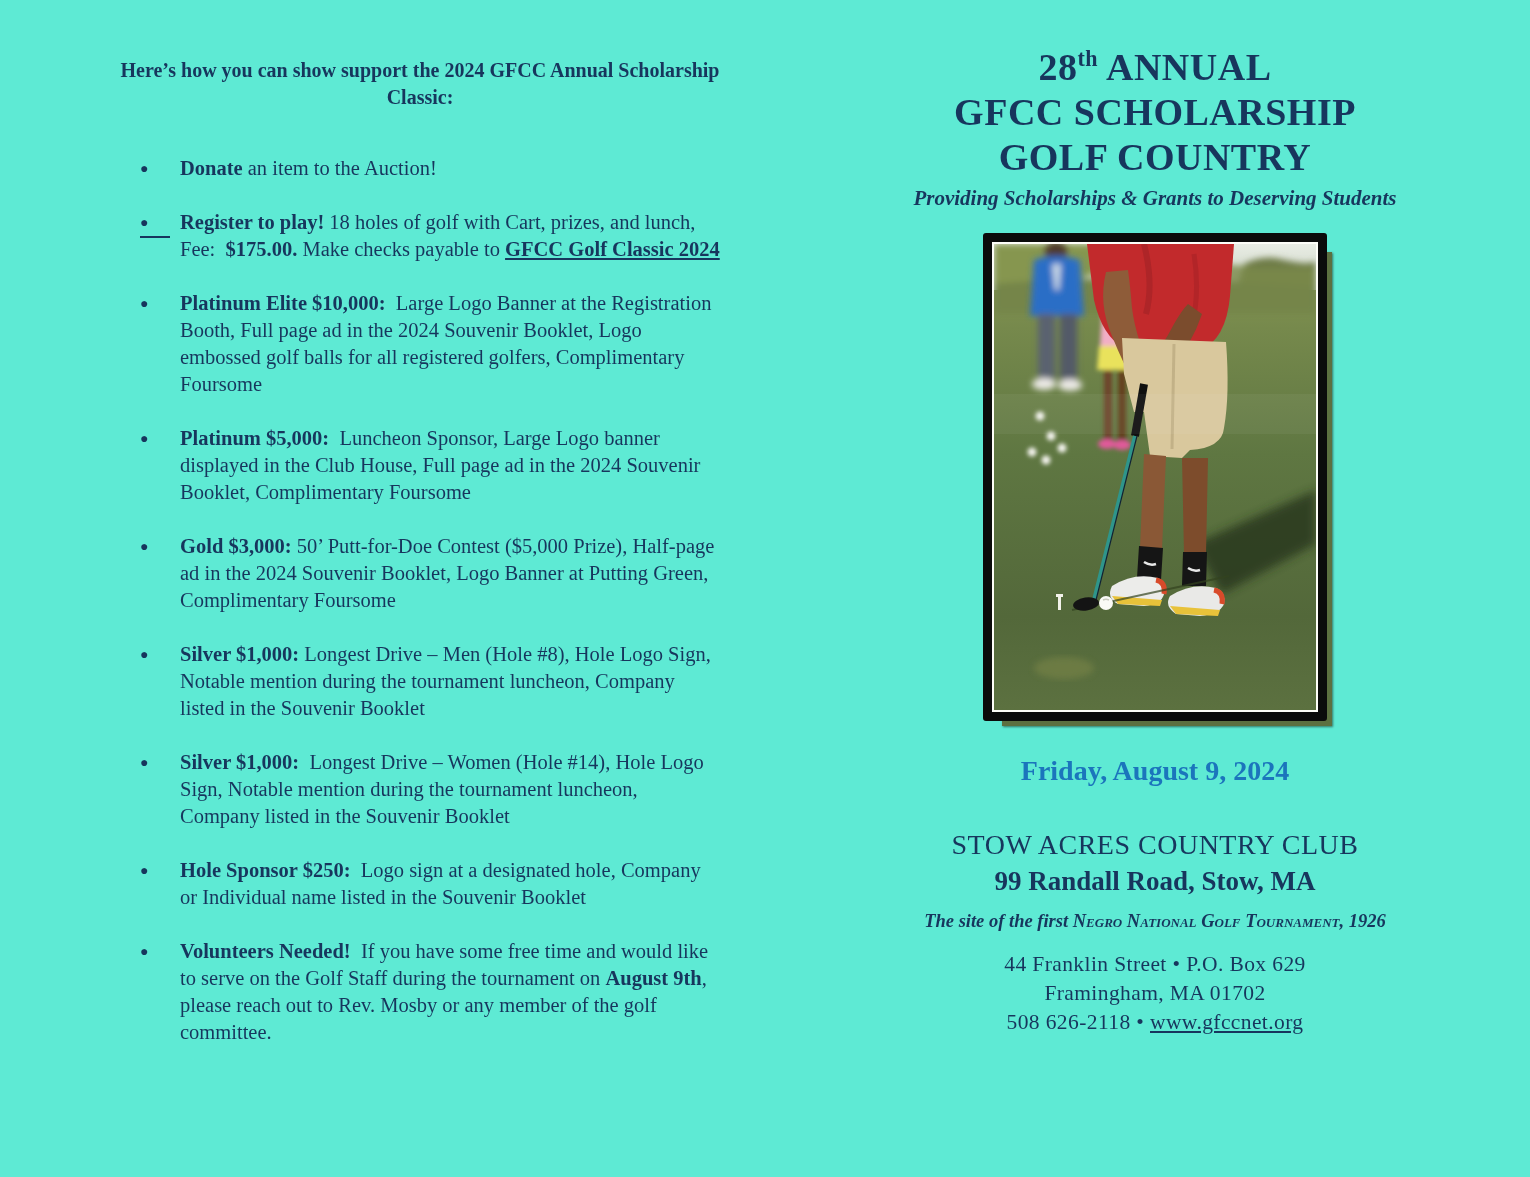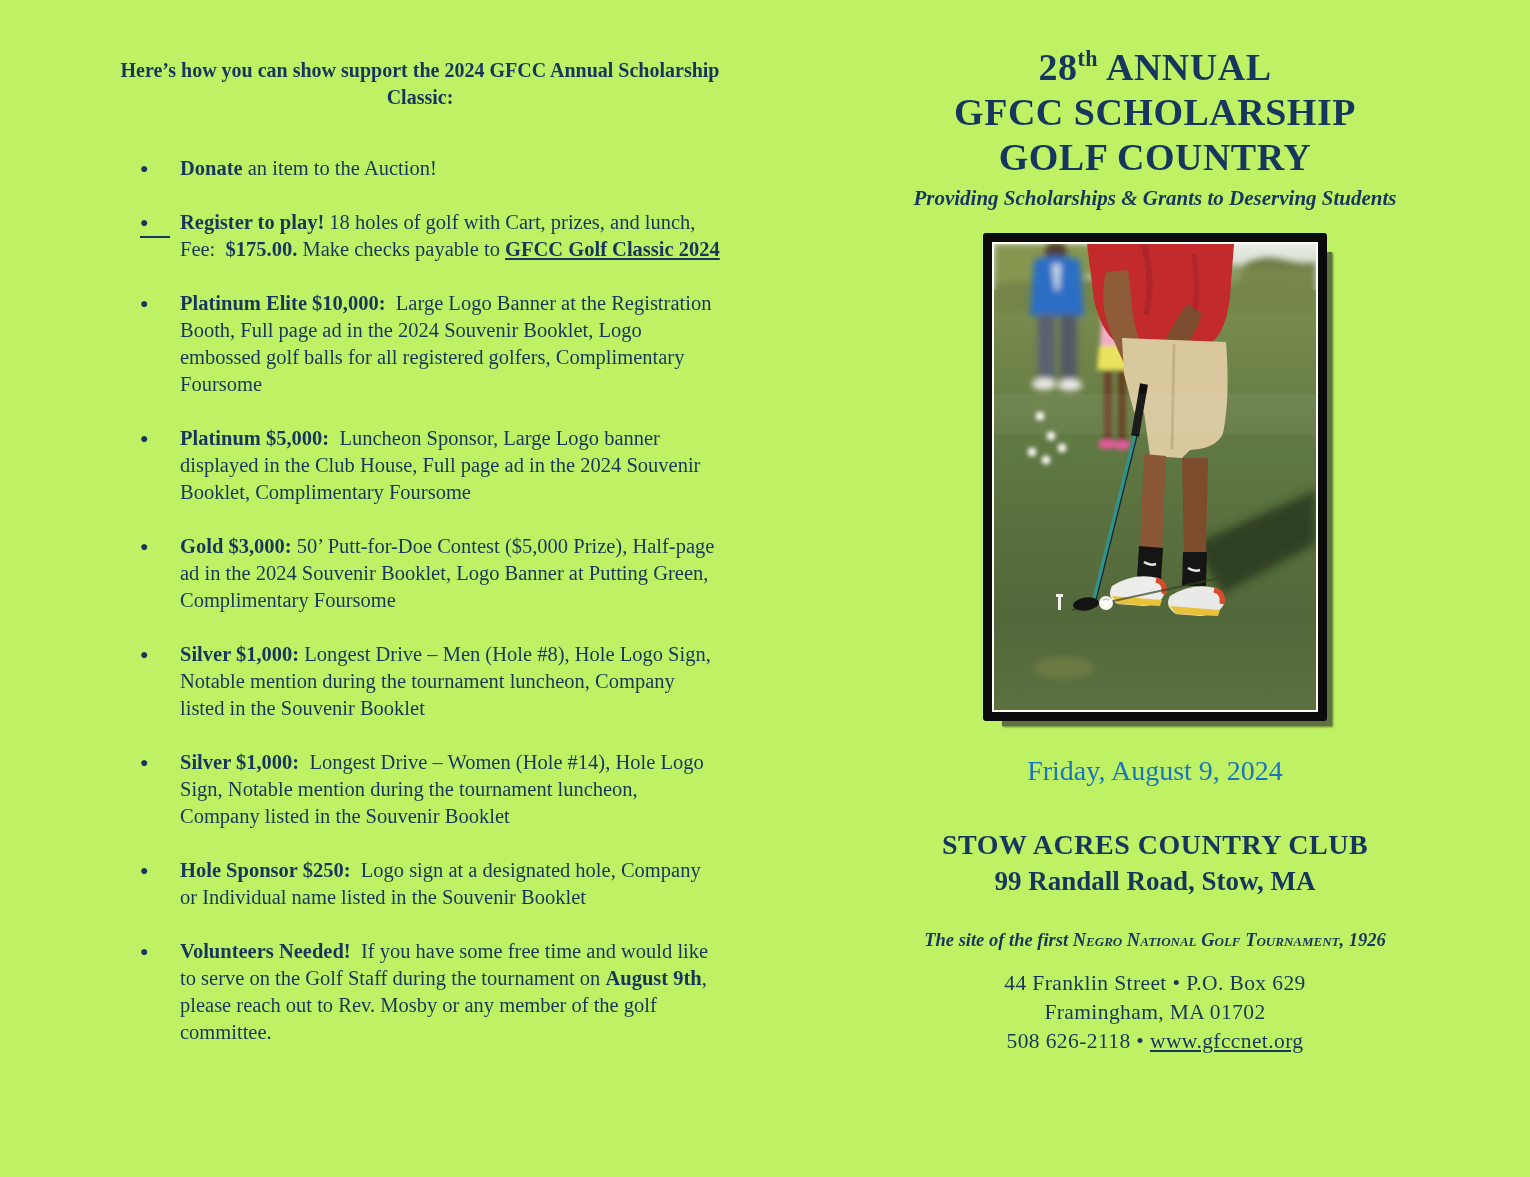--- a/index.html
+++ b/index.html
@@ -1,19 +1,19 @@
 <!DOCTYPE html>
 <html><head>
 <meta charset="utf-8">
 <style>
   html,body{margin:0;padding:0;background:#ffffff;}
   .page{
     position:relative;
     width:1530px;height:1177px;
-    background:#bef264;
+    background:#5eead4;
     overflow:hidden;
     font-family:"Liberation Serif", serif;
     color:#17365D;
   }
   .b{font-weight:bold;}
   .u{text-decoration:underline;}
   .sc{font-variant:small-caps;}
   .sup{font-size:58%;vertical-align:super;}
   .rich{white-space:pre-wrap;}
 
@@ -41,24 +41,24 @@
   .subtitle{font-size:21px;font-weight:bold;font-style:italic;margin-top:6px;}
   .photo-frame{
     margin:22px auto 0 auto;
     width:322px;height:466px;
     border:9px solid #0B0B0B;
     padding:2px;background:#fdfdf8;
     border-radius:3px;
     box-shadow:12px 12px 0 -7px #5c7040, 13px 13px 2px -7px rgba(20,25,12,0.55);
   }
   .photo-frame svg{display:block;}
-  .date-line{margin-top:34px;font-size:28px;font-weight:normal;color:#1B75BC;}
-  .venue-name{margin-top:40px;font-size:28px;font-weight:bold;line-height:36px;letter-spacing:0.5px;}
+  .date-line{margin-top:34px;font-size:28px;font-weight:bold;color:#1B75BC;}
+  .venue-name{margin-top:40px;font-size:28px;font-weight:normal;line-height:36px;letter-spacing:0.5px;}
   .venue-addr{font-size:27px;font-weight:bold;line-height:36px;}
-  .site-line{margin-top:31px;font-size:18.5px;font-weight:bold;font-style:italic;white-space:pre-wrap;}
+  .site-line{margin-top:12px;font-size:18.5px;font-weight:bold;font-style:italic;white-space:pre-wrap;}
   .church-block{margin-top:18px;font-size:21.5px;line-height:29px;letter-spacing:0.4px;}
 </style>
 </head>
 <body>
 
 <div class="page">
 
   <div class="left-panel">
     <div class="left-heading">Here’s how you can show support the 2024 GFCC Annual Scholarship Classic:</div>
     <ul class="sponsor-list">

